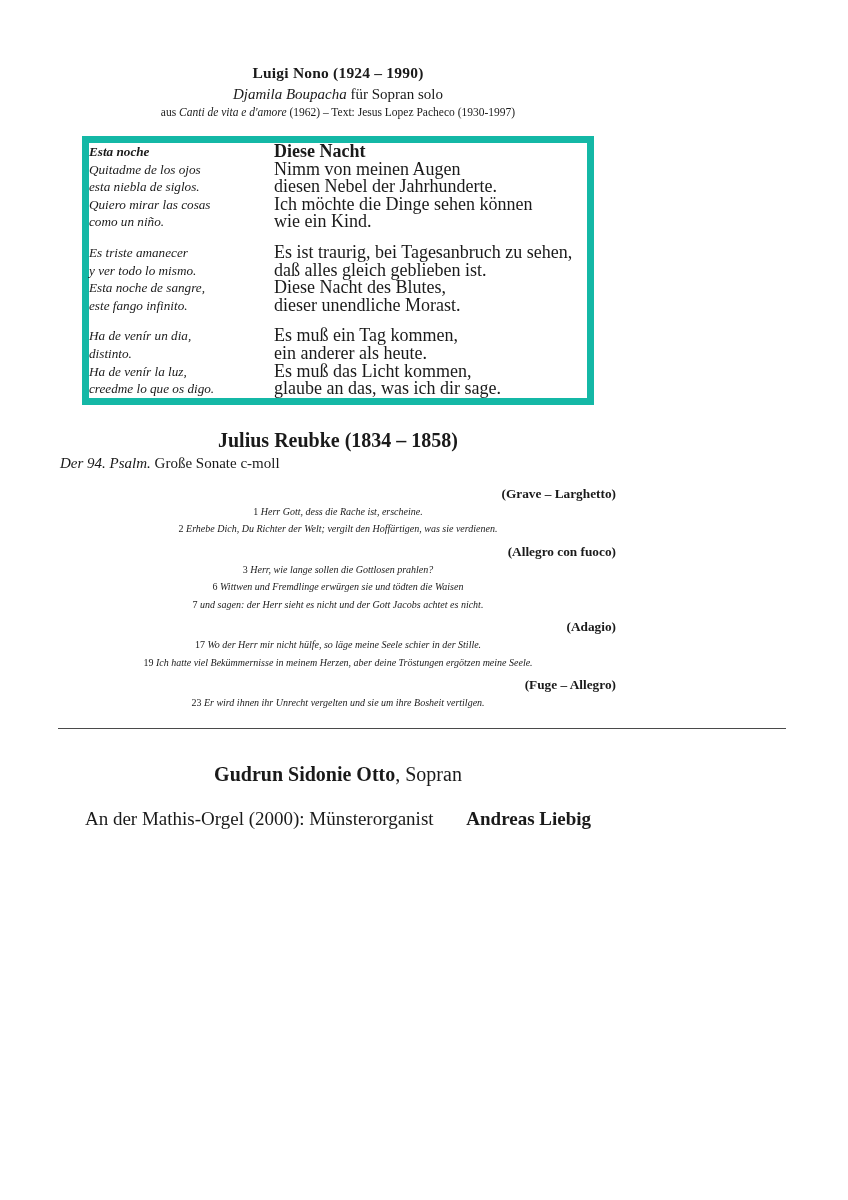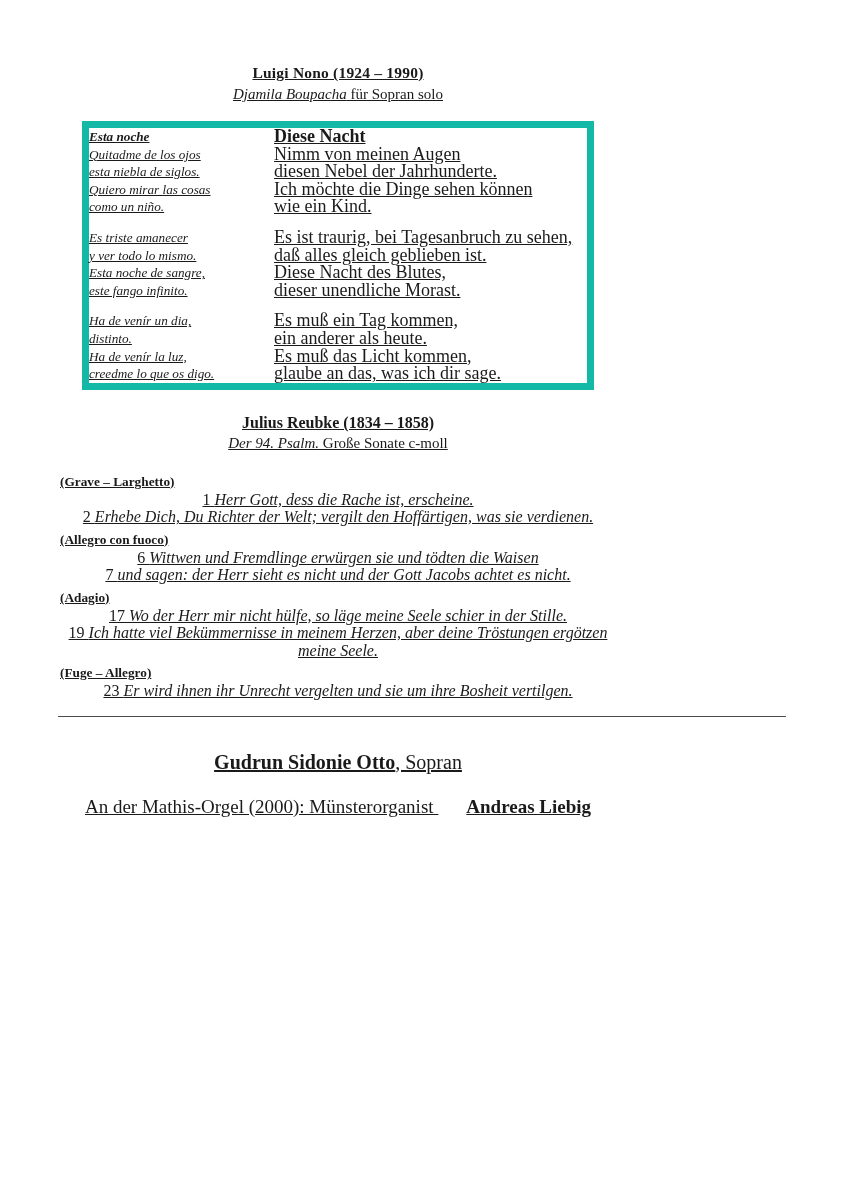--- a/index.html
+++ b/index.html
@@ -14,21 +14,20 @@
     color: #1a1a1a;
     position: relative;
     overflow: hidden;
   }
   .page {
     width: 676px;
     height: 1200px;
     box-sizing: border-box;
     padding: 52px 60px 4px 60px;
     position: relative;
-    text-decoration: underline;
   }
 
   
   .work-title {
     text-align: center;
     font-weight: bold;
     font-size: 15.5px;
     letter-spacing: 0.2px;
     margin: 12px 0 4px 0;
   }
@@ -93,39 +92,39 @@
   .line-de.head {
     font-weight: bold;
     font-style: normal;
   }
 
   
   .work2 { margin-top: 24px; }
   .w2-title {
     text-align: center;
     font-weight: bold;
-    font-size: 16px;
+    font-size: 20px;
     margin-bottom: 3px;
   }
   .w2-sub {
-    text-align: center;
+    text-align: left;
     font-size: 15px;
-    margin-bottom: 22px;
+    margin-bottom: 14px;
   }
   .w2-sub .it { font-style: italic; }
   .movement {
-    text-align: left;
+    text-align: right;
     font-weight: bold;
     font-size: 13.3px;
     margin-top: 6px;
     margin-bottom: 1px;
   }
   .verse {
     text-align: center;
-    font-size: 16px;
+    font-size: 10px;
     font-style: italic;
     line-height: 17.5px;
   }
   .verse .num { font-style: normal; }
 
   
   .divider {
     border: 0;
     border-top: 1px solid #4a4a4a;
     margin: 16px 0 0 0;
@@ -148,20 +147,23 @@
   .organ .b { font-weight: bold; margin-left: 28px; }
 </style>
 </head>
 <body>
 
 <div class="page">
 
   <div class="work-title">Luigi Nono (1924 – 1990)</div>
   <div class="work-subtitle">
     <span class="it">Djamila Boupacha</span><span> für Sopran solo</span>
+  </div>
+  <div class="work-source">
+    <span>aus </span><span class="it">Canti de vita e d'amore</span><span> (1962) – Text: Jesus Lopez Pacheco (1930-1997)</span>
   </div>
 
   <div class="poem-wrap">
     <table class="poem">
       <tbody>
           <tr>
         <td class="col-es">
           <div id="es-col">
                 <div class="stanza">
                   <div class="line-es head">Esta noche</div>
@@ -216,20 +218,21 @@
   <div class="work2">
     <div class="w2-title">Julius Reubke (1834 – 1858)</div>
     <div class="w2-sub">
       <span class="it">Der 94. Psalm.</span><span> Große Sonate c-moll</span>
     </div>
     <div id="sections-col">
         <div class="movement">(Grave – Larghetto)</div>
         <div class="verse"><span class="num">1 </span><span>Herr Gott, dess die Rache ist, erscheine.</span></div>
         <div class="verse"><span class="num">2 </span><span>Erhebe Dich, Du Richter der Welt; vergilt den Hoffärtigen, was sie verdienen.</span></div>
         <div class="movement">(Allegro con fuoco)</div>
+        <div class="verse"><span class="num">3 </span><span>Herr, wie lange sollen die Gottlosen prahlen?</span></div>
         <div class="verse"><span class="num">6 </span><span>Wittwen und Fremdlinge erwürgen sie und tödten die Waisen</span></div>
         <div class="verse"><span class="num">7 </span><span>und sagen: der Herr sieht es nicht und der Gott Jacobs achtet es nicht.</span></div>
         <div class="movement">(Adagio)</div>
         <div class="verse"><span class="num">17 </span><span>Wo der Herr mir nicht hülfe, so läge meine Seele schier in der Stille.</span></div>
         <div class="verse"><span class="num">19 </span><span>Ich hatte viel Bekümmernisse in meinem Herzen, aber deine Tröstungen ergötzen meine Seele.</span></div>
         <div class="movement">(Fuge – Allegro)</div>
         <div class="verse"><span class="num">23 </span><span>Er wird ihnen ihr Unrecht vergelten und sie um ihre Bosheit vertilgen.</span></div>
       </div>
   </div>
 

